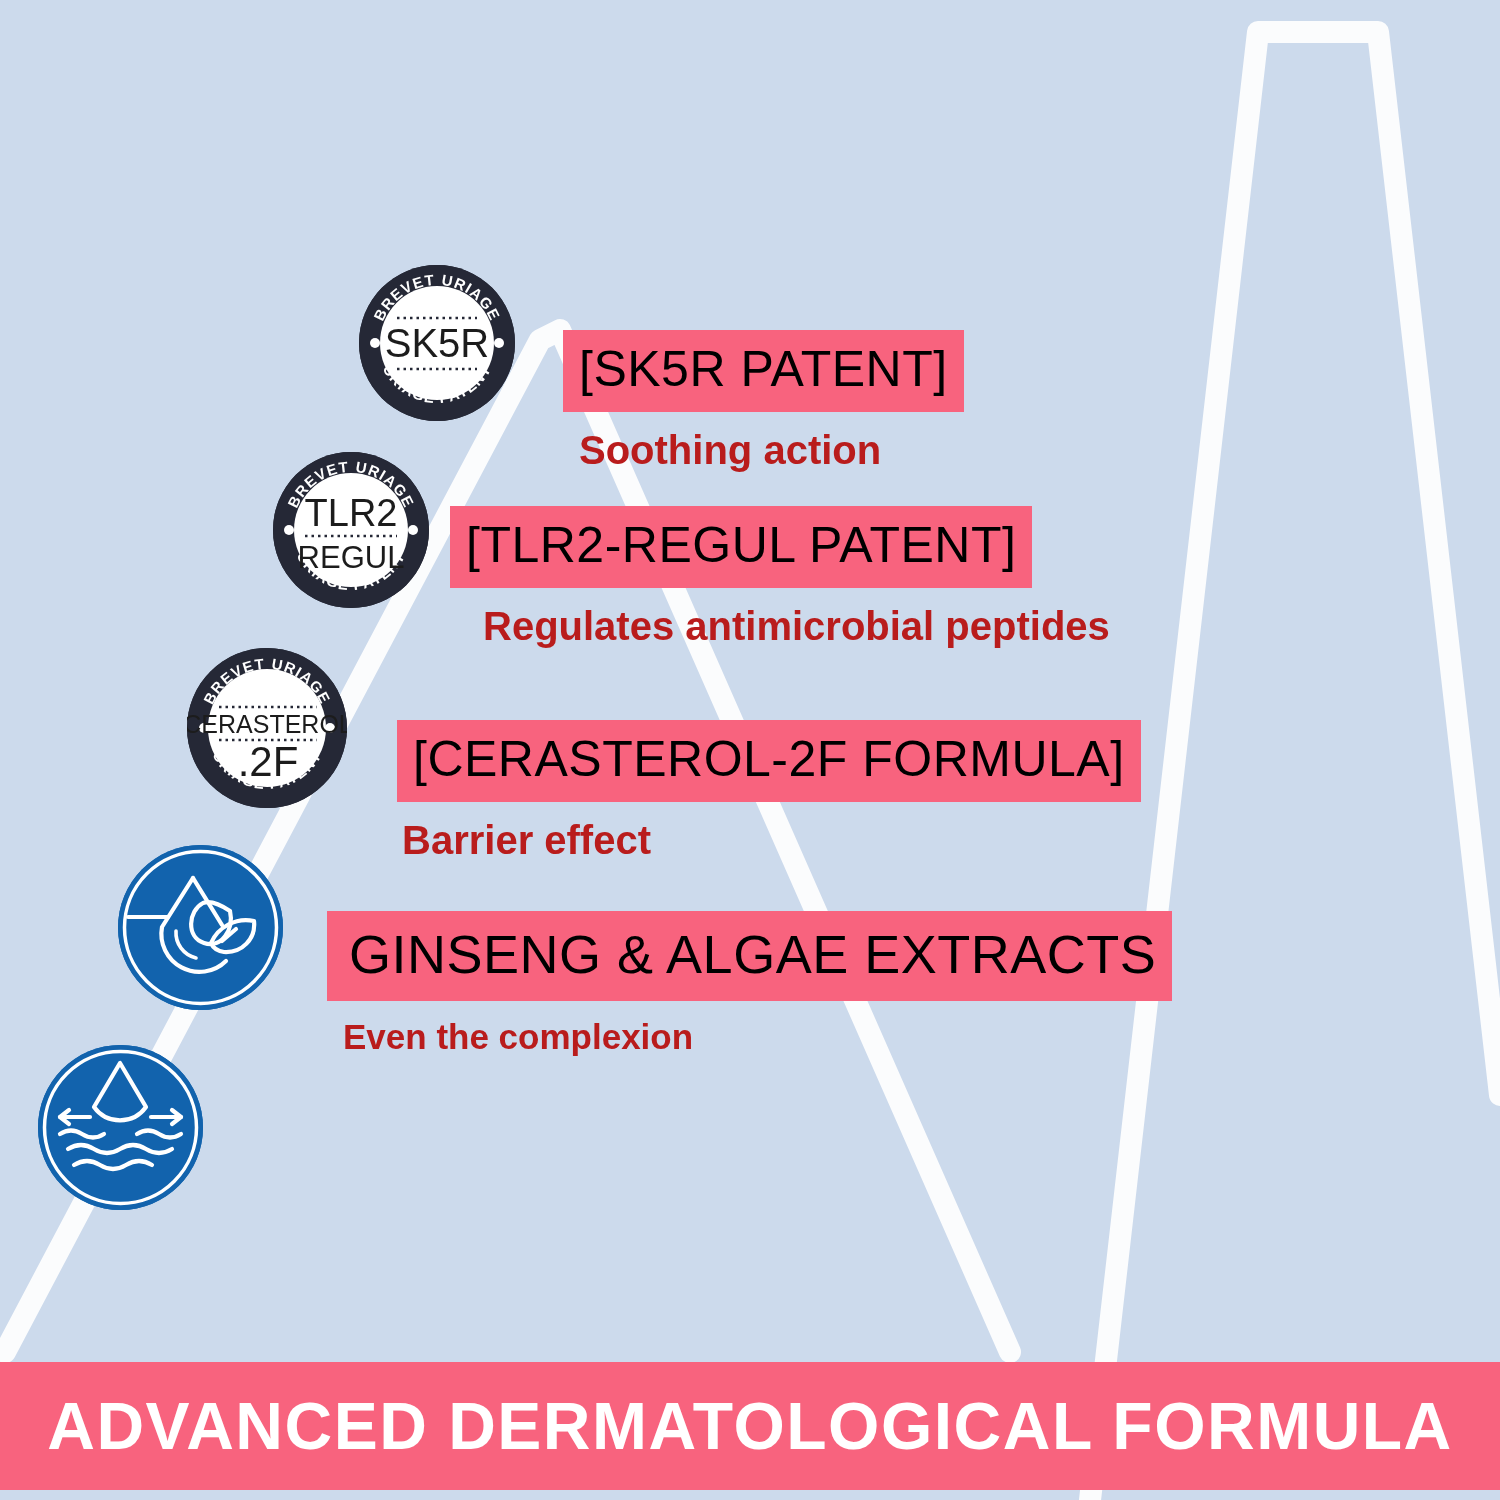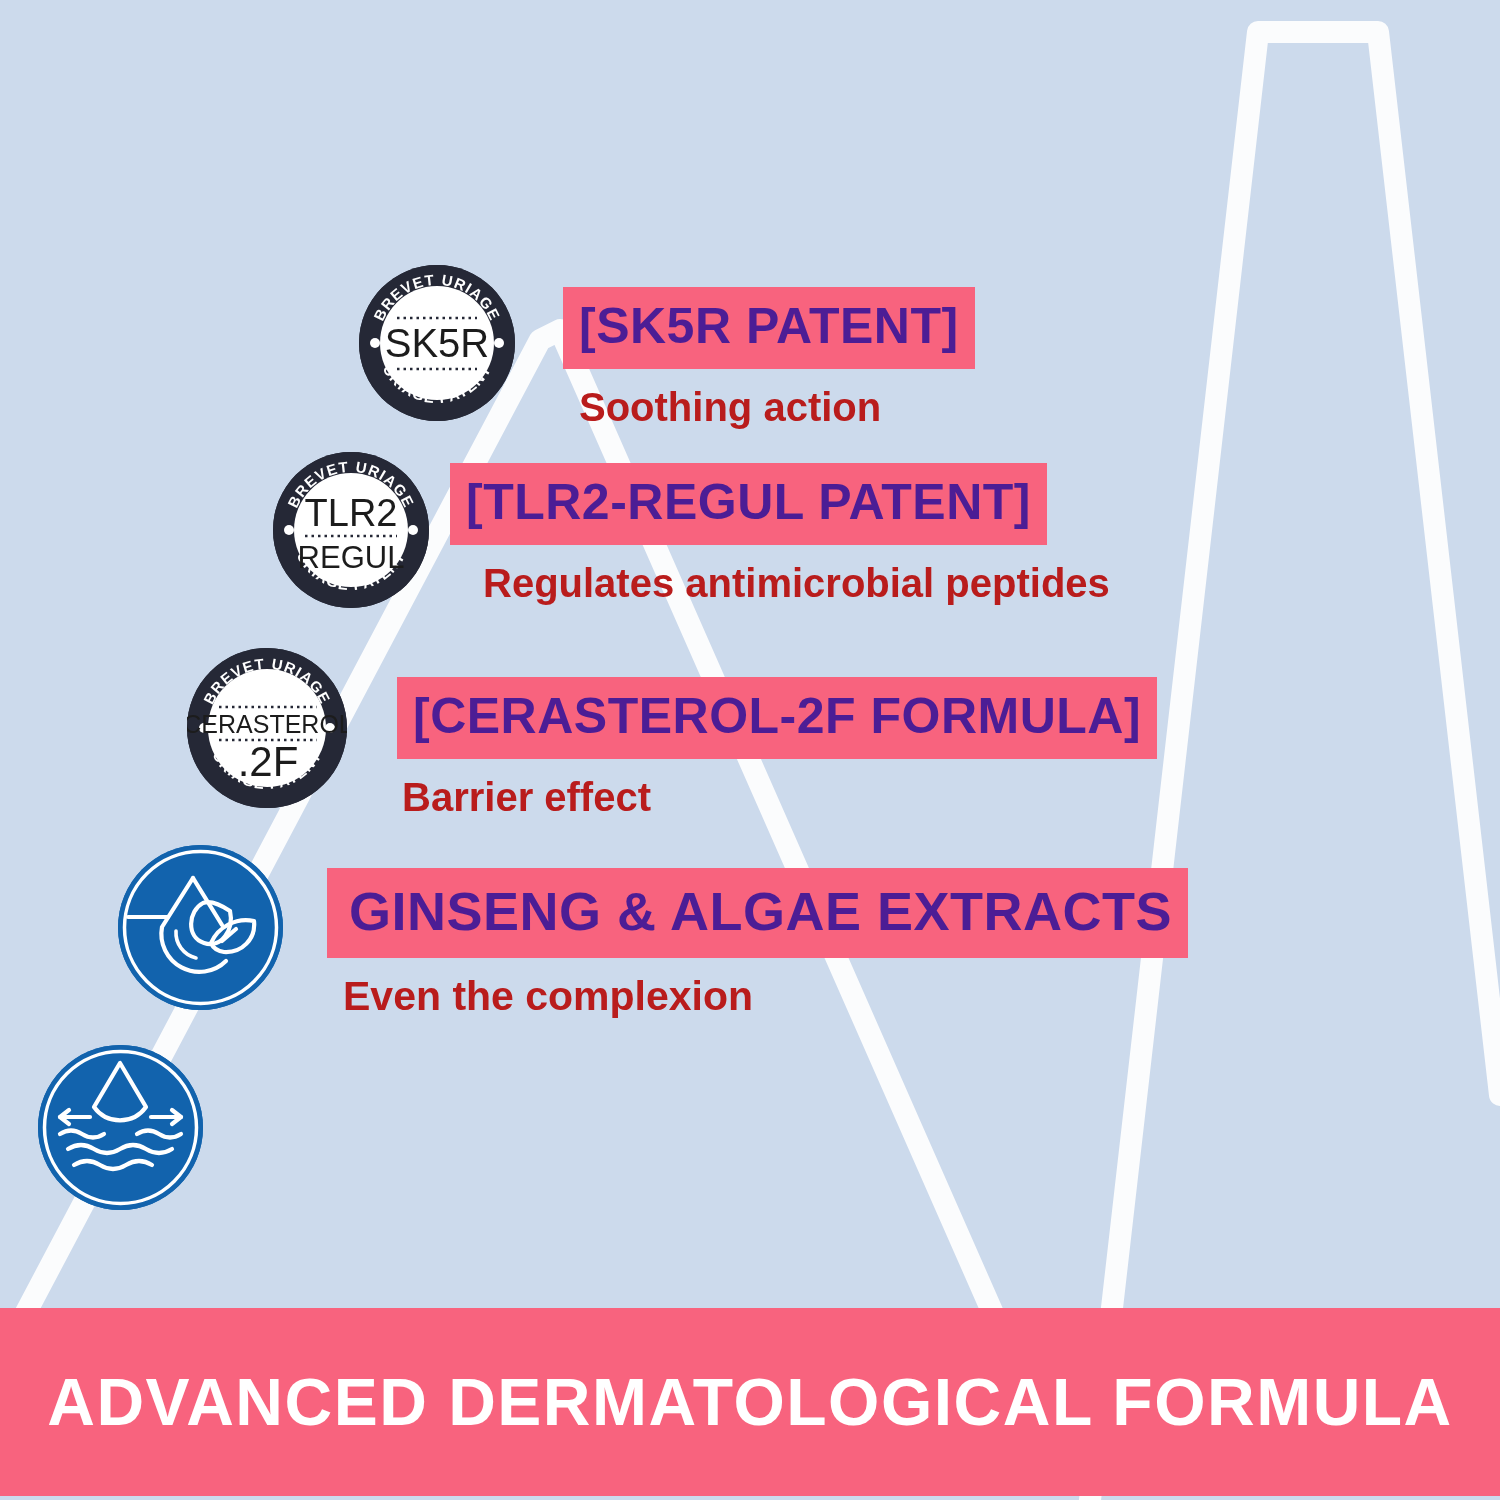--- a/index.html
+++ b/index.html
@@ -22,54 +22,55 @@
   
   .bluecircle{position:absolute;border-radius:50%;background:#1263ad;
               box-sizing:border-box;}
   .bluecircle svg{display:block;}
 
   
   .textblock{position:absolute;}
   .banner{
     display:inline-block;
     background:#f8637e;
-    color:#4c1d95;
-    font-weight:700;
+    color:#000000;
+    font-weight:400;
     letter-spacing:.5px;
     line-height:1;
     white-space:nowrap;
     box-sizing:border-box;
+    margin-top:43px;
   }
   .sub{
     display:block;
     color:#b91c1c;
     font-weight:700;
     white-space:nowrap;
     line-height:1;
   }
 
   
   .b1{font-size:50px;padding:14px 16px 18px 16px;}
   .s1{font-size:40px;margin-top:18px;margin-left:16px;}
 
   .b2{font-size:50px;padding:14px 16px 18px 16px;}
   .s2{font-size:40px;margin-top:18px;margin-left:33px;}
 
   .b3{font-size:50px;padding:14px 16px 18px 16px;}
   .s3{font-size:40px;margin-top:18px;margin-left:5px;}
 
   .b4{font-size:54px;padding:16px 16px 20px 22px;}
-  .s4{font-size:41px;margin-top:18px;margin-left:16px;}
+  .s4{font-size:35px;margin-top:18px;margin-left:16px;}
 
   .b5{font-size:54px;padding:16px 16px 20px 16px;}
   .s5{font-size:41px;margin-top:18px;margin-left:16px;}
 
   
   #footer{
-    position:absolute;left:0;bottom:4px;width:1500px;height:188px;
+    position:absolute;left:0;bottom:10px;width:1500px;height:128px;
     background:#f8637e;display:flex;align-items:center;justify-content:center;
   }
   #footer-title{
     color:#ffffff;font-size:66px;font-weight:700;letter-spacing:1.5px;
     white-space:nowrap;font-stretch:condensed;
   }
 </style>
 </head>
 <body>
 

